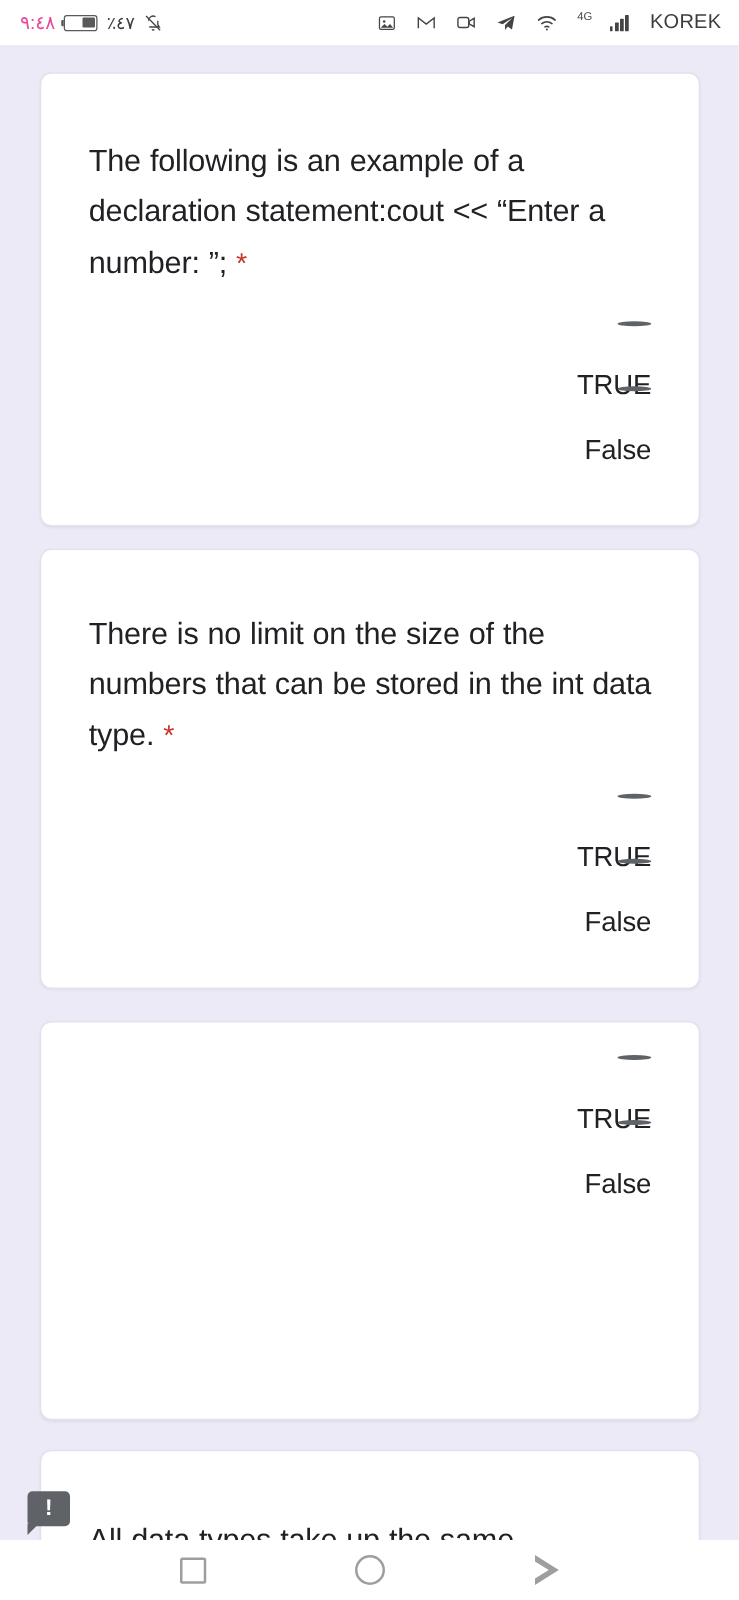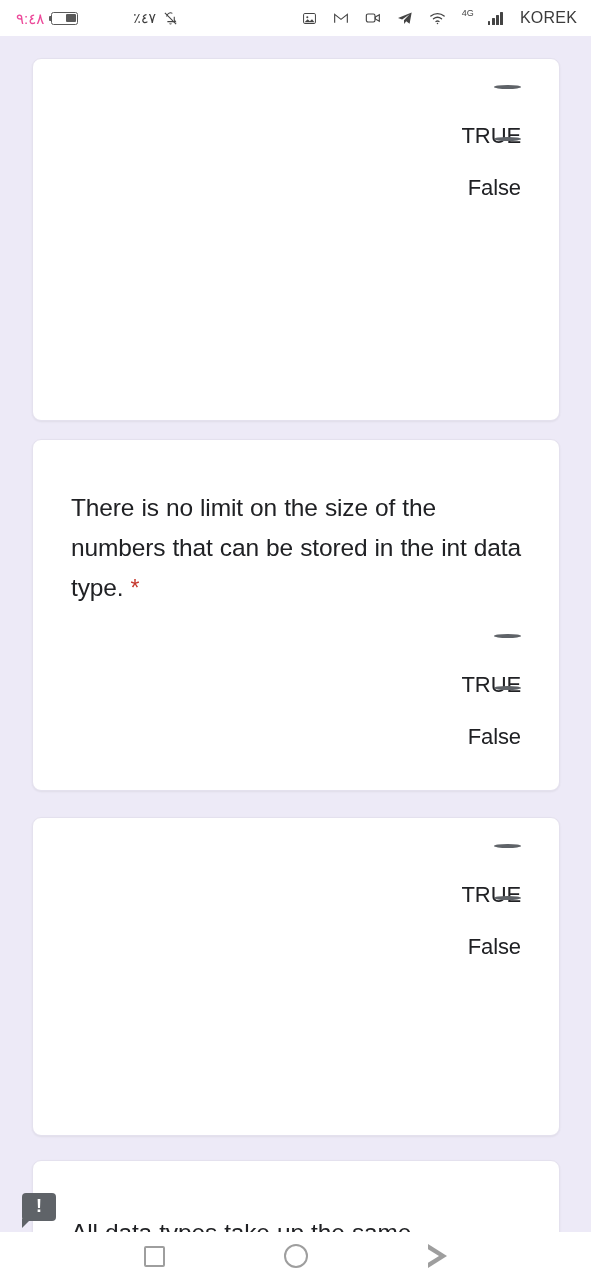--- a/index.html
+++ b/index.html
@@ -63,21 +63,20 @@
   .battery-fill {
     height: 100%;
     width: 47%;
     background: #5a5a5a;
     border-radius: 1px;
   }
   .battery-pct {
     font-size: 14px;
     color: #3c3c3c;
     line-height: 1;
-    margin-left: 48px;
   }
   .status-right {
     display: flex;
     align-items: center;
     gap: 16px;
   }
   .sicon {
     display: inline-flex;
     align-items: center;
     justify-content: center;
@@ -313,20 +312,24 @@
         <i style="height:10px"></i>
         <i style="height:13px"></i>
     </span>
     <span class="carrier">KOREK</span>
   </div>
 </div>
 
 <div class="form-area">
 
   <div class="card" style="top:22px;height:363px;">
+    <div class="q-text" style="padding-top:51px;">
+      <span>The following is an example of a declaration statement:cout &lt;&lt; “Enter a number: ”;</span>
+      <span class="req-star">*</span>
+    </div>
     <div class="options">
       <div class="option-row">
         <span class="radio"></span>
         <span class="option-label">TRUE</span>
       </div>
       <div class="option-row">
         <span class="radio"></span>
         <span class="option-label">False</span>
       </div>
     </div>

